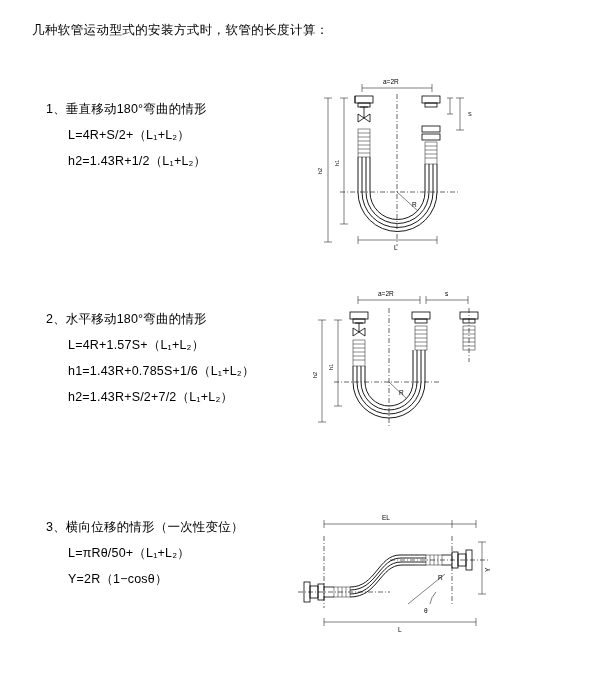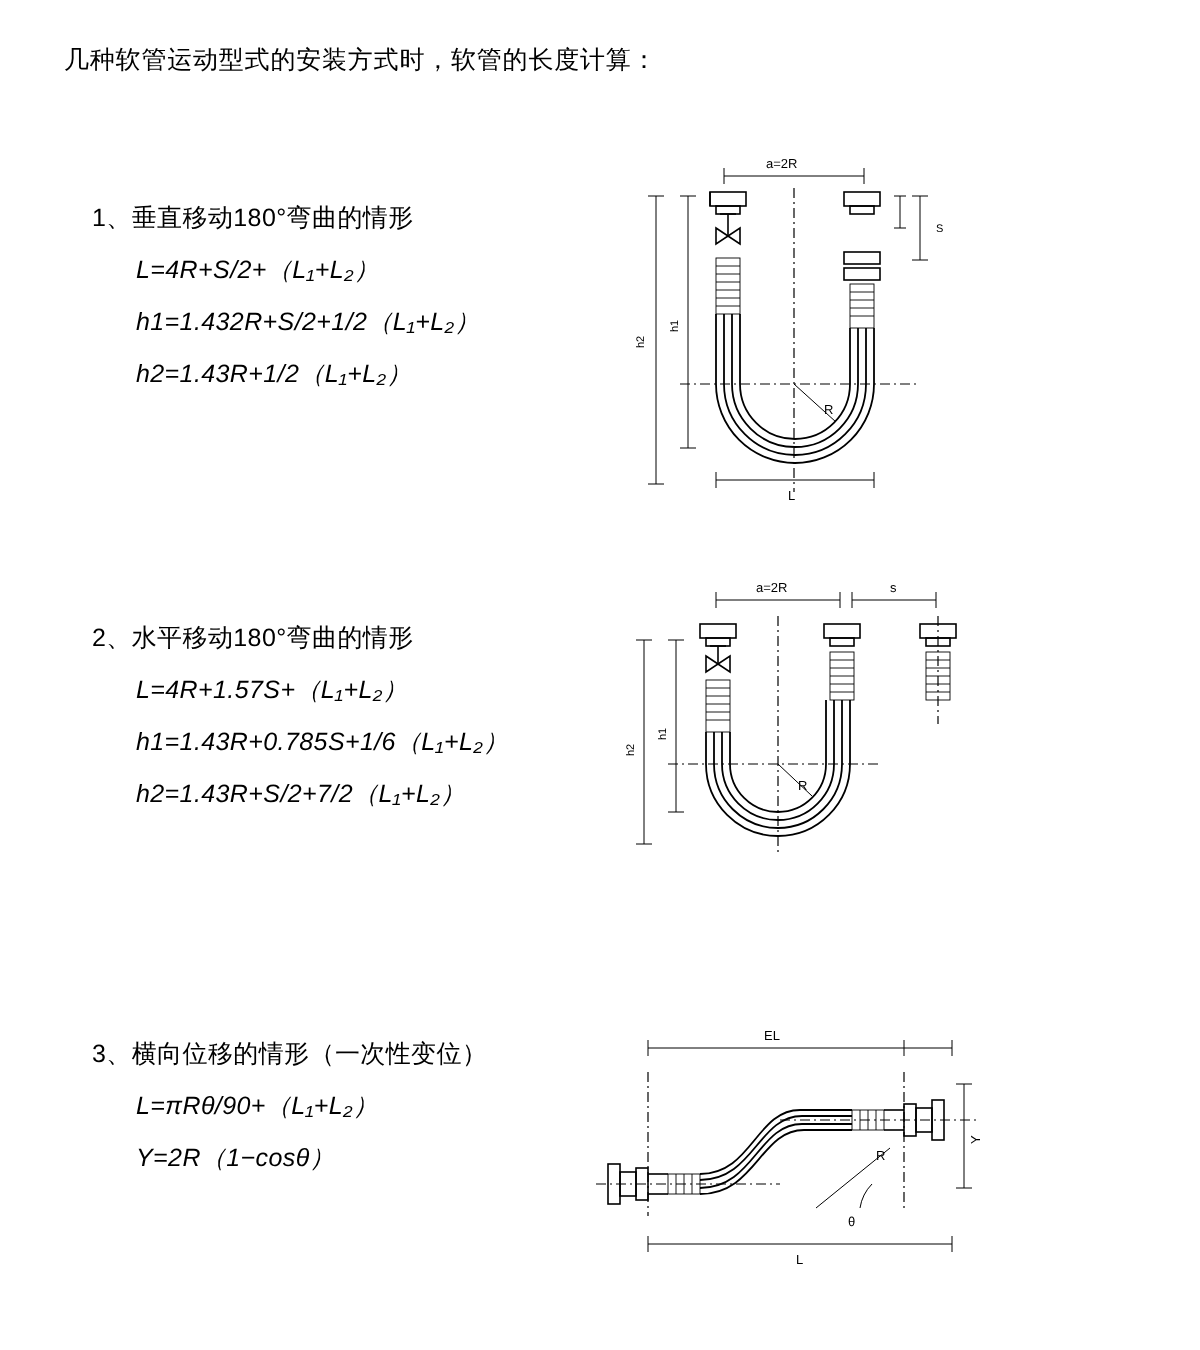--- a/index.html
+++ b/index.html
@@ -42,21 +42,20 @@
     font-size: 12.5px;
     white-space: nowrap;
     margin: 1px 0 9px 0;
     letter-spacing: 0.2px;
   }
   .formula {
     font-size: 12.5px;
     white-space: nowrap;
     margin: 0 0 9px 22px;
     letter-spacing: 0.2px;
-    font-style: italic;
   }
   .fig {
     position: absolute;
   }
   .fig1 { left: 300px; top: -26px; }
   .fig2 { left: 300px; top: -28px; }
   .fig3 { left: 290px; top: -10px; }
 
   svg { display: block; }
   .ln   { stroke: #000; stroke-width: 0.8; fill: none; }
@@ -69,21 +68,20 @@
 </style>
 </head>
 <body>
 
 <div class="page-title">几种软管运动型式的安装方式时，软管的长度计算：</div>
 
 <div class="section sec1">
   <div class="text-col">
     <div class="sec-heading">1、垂直移动180°弯曲的情形</div>
     <div class="formula">L=4R+S/2+（L₁+L₂）</div>
-    <div class="formula">h1=1.432R+S/2+1/2（L₁+L₂）</div>
     <div class="formula">h2=1.43R+1/2（L₁+L₂）</div>
   </div>
 
   <div class="fig fig1">
     <svg width="190" height="200" viewBox="0 0 190 200">
 
       <line class="thin" x1="28" y1="24" x2="28" y2="168"></line>
       <line class="thin" x1="24" y1="24" x2="32" y2="24"></line>
       <line class="thin" x1="24" y1="168" x2="32" y2="168"></line>
       <text class="dimtxt" x="22" y="100" transform="rotate(-90 22 100)">h2</text>
@@ -229,21 +227,21 @@
 
       <line class="thin" x1="89" y1="100" x2="106" y2="116"></line>
       <text class="dimtxt7" x="99" y="113">R</text>
     </svg>
   </div>
 </div>
 
 <div class="section sec3">
   <div class="text-col">
     <div class="sec-heading">3、横向位移的情形（一次性变位）</div>
-    <div class="formula">L=πRθ/90+（L₁+L₂）</div>
+    <div class="formula">L=πRθ/50+（L₁+L₂）</div>
     <div class="formula">Y=2R（1−cosθ）</div>
   </div>
 
   <div class="fig fig3">
     <svg width="210" height="130" viewBox="0 0 210 130">
 
       <line class="thin" x1="34" y1="16" x2="162" y2="16"></line>
       <line class="thin" x1="34" y1="12" x2="34" y2="20"></line>
       <line class="thin" x1="162" y1="12" x2="162" y2="20"></line>
       <text class="dimtxt7" x="92" y="12">EL</text>

